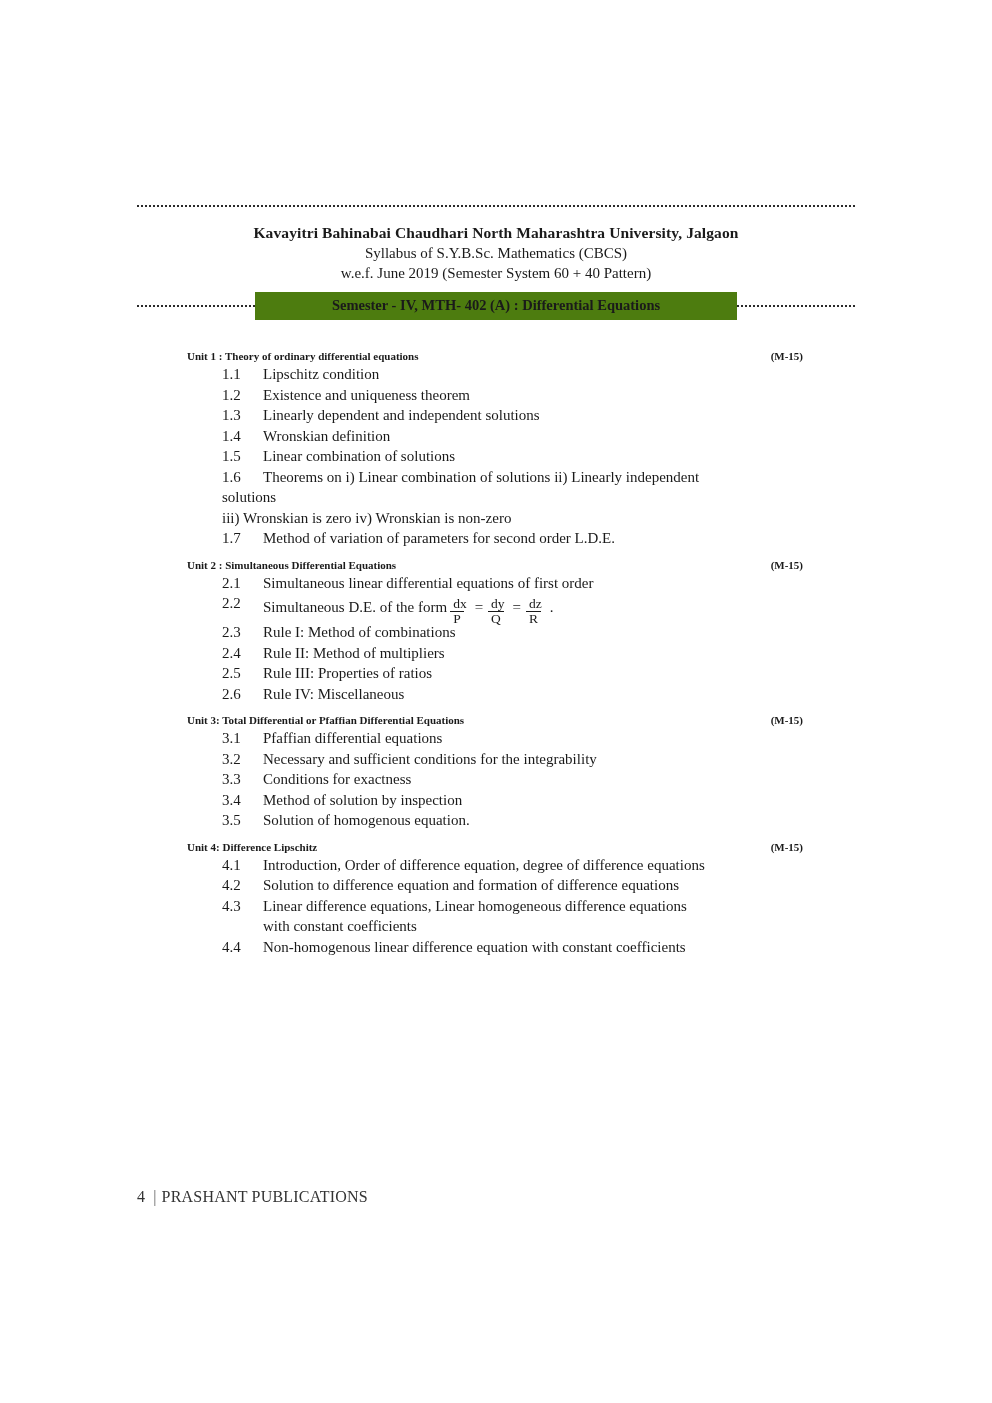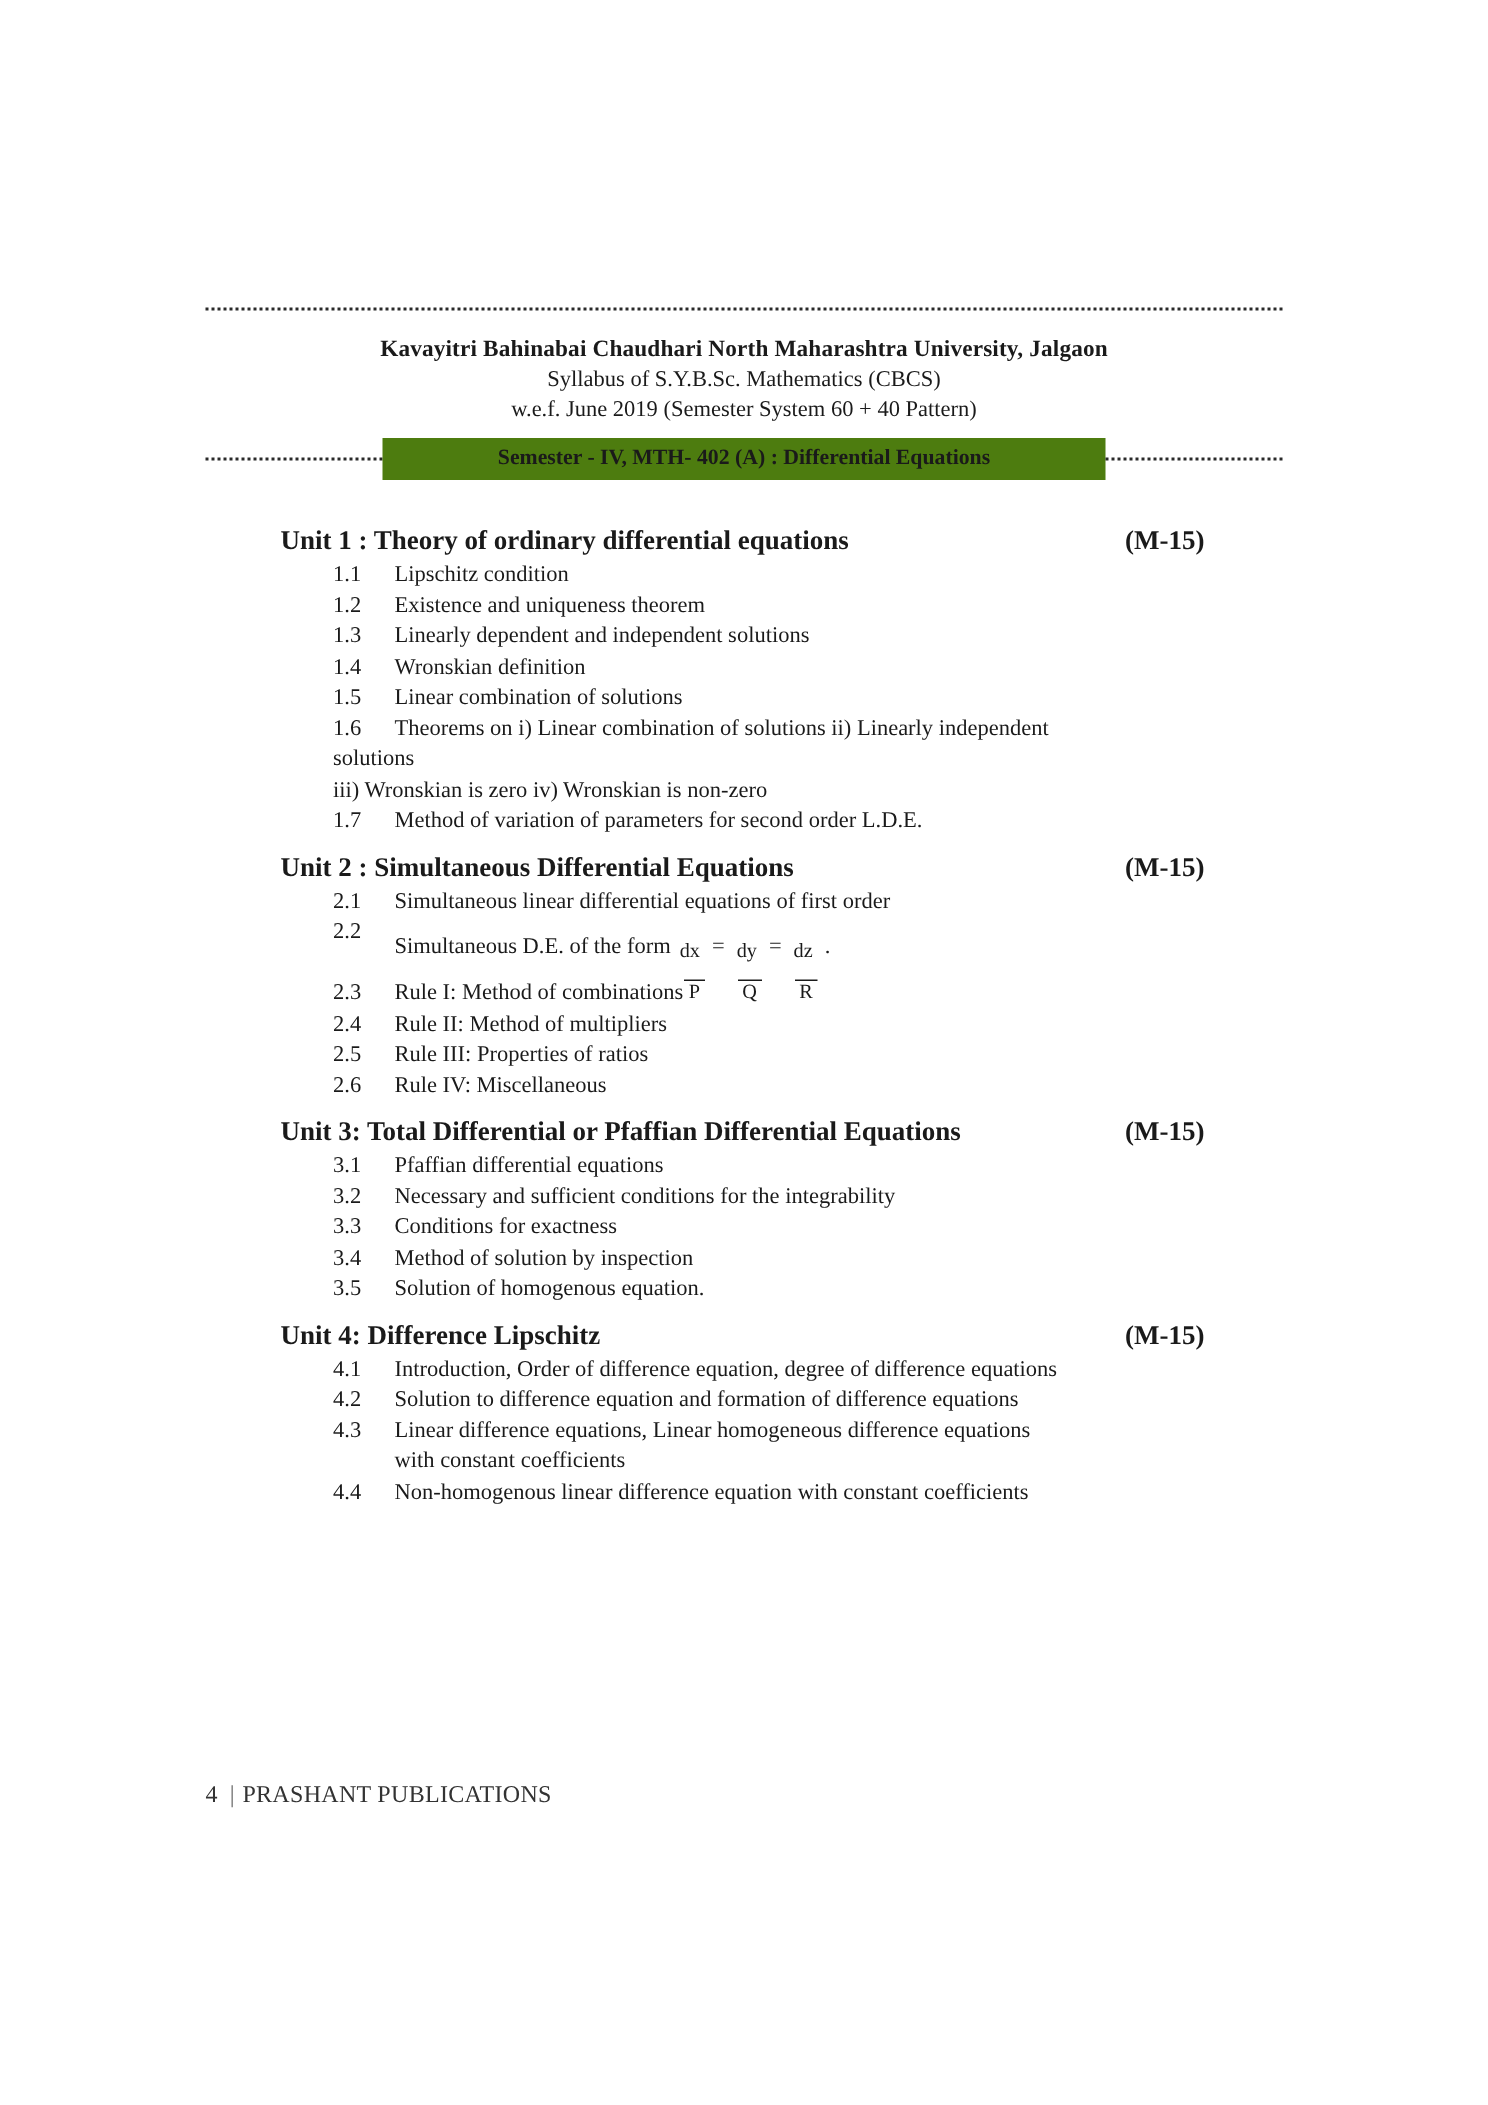--- a/index.html
+++ b/index.html
@@ -80,21 +80,21 @@
     margin-top: 30px;
   }
   .unit {
     margin-bottom: 10px;
   }
   .unit-head {
     display: flex;
     justify-content: space-between;
     align-items: baseline;
     font-weight: bold;
-    font-size: 18px;
+    font-size: 11px;
     margin-bottom: 2px;
     padding-left: 50px;
   }
   .unit-title { }
   .unit-marks {
     padding-right: 52px;
     white-space: nowrap;
   }
   .topic {
     display: flex;
@@ -123,28 +123,27 @@
   
   .frac-row {
     display: flex;
     align-items: center;
     font-size: 15px;
     line-height: 20.5px;
   }
   .frac {
     display: inline-flex;
     flex-direction: column;
-    align-items: flex-end;
+    align-items: flex-start;
     vertical-align: middle;
     margin: 0 3px;
     font-size: 13.5px;
     line-height: 14px;
     position: relative;
-    top: 16px;
-    gap: 12px;
+    top: 4px;
   }
   .frac .numer {
     padding: 0 3px 0px 3px;
   }
   .frac .denom {
     padding: 0px 3px 0 3px;
     border-top: 1px solid #1a1a1a;
   }
   .eq { margin: 0 2px; }
   

